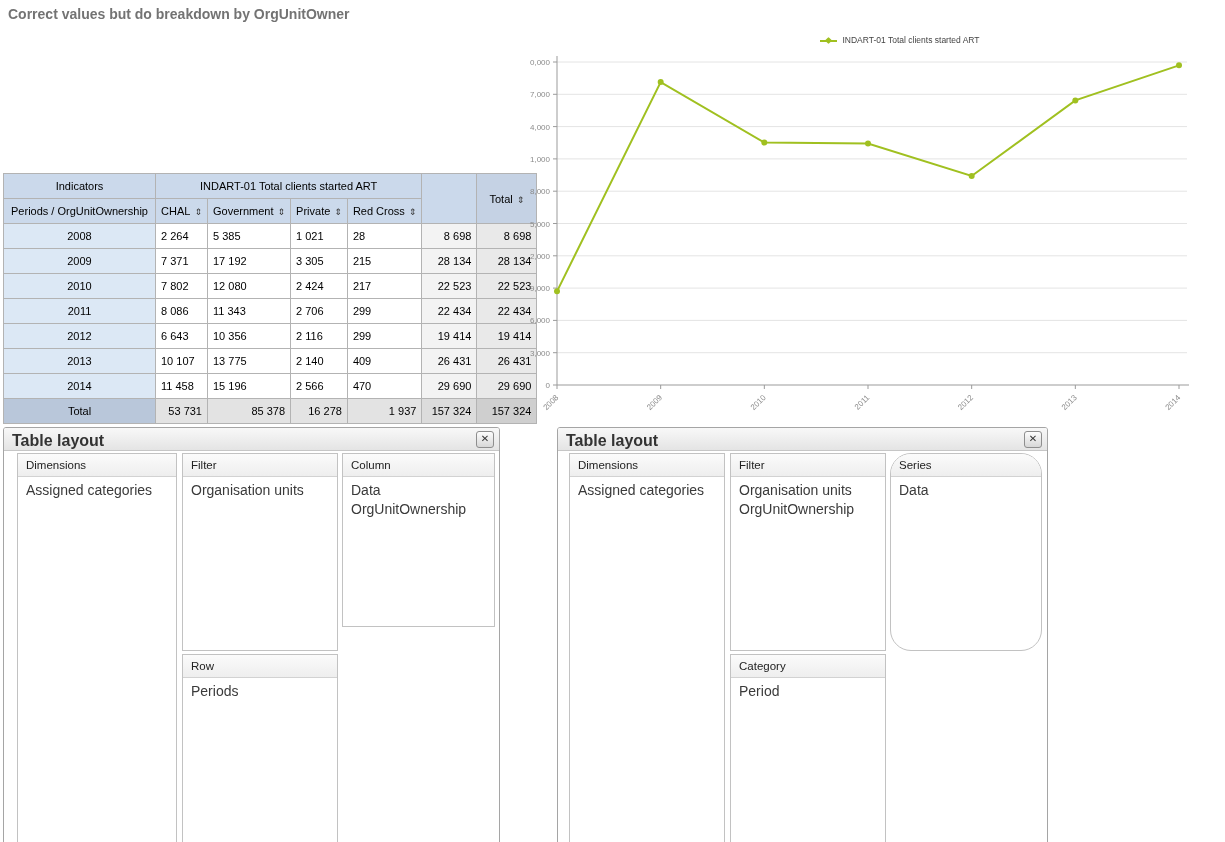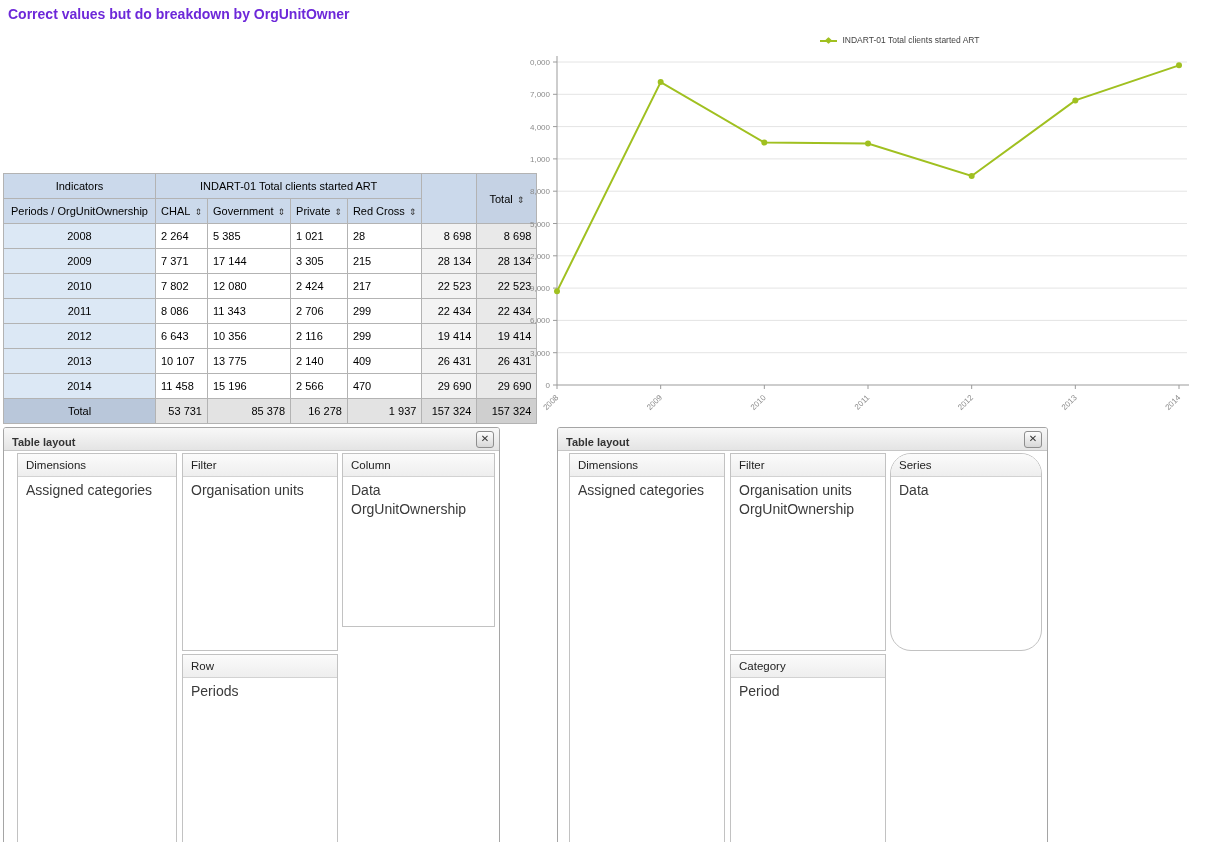--- a/index.html
+++ b/index.html
@@ -1,20 +1,20 @@
 <!DOCTYPE html>
 <html><head>
 <meta charset="utf-8">
 <style>
   html,body{margin:0;padding:0;}
   body{width:1225px;height:842px;position:relative;overflow:hidden;background:#fff;
        font-family:"Liberation Sans","DejaVu Sans",sans-serif;}
 
   
-  .annotation{position:absolute;left:8px;top:6px;font-size:14px;font-weight:bold;color:#6d28d9;}
+  .annotation{position:absolute;left:8px;top:6px;font-size:14px;font-weight:bold;color:#737373;}
 
   
   table.pivot{position:absolute;left:3px;top:173px;border-collapse:collapse;table-layout:fixed;
               font-size:11px;color:#000;}
   table.pivot td{border:1px solid #b3b3b3;height:24px;padding:0 5px;overflow:hidden;white-space:nowrap;}
   td.hcell{background:#cbd9eb;text-align:center;}
   td.hcell-total{background:#c5d2e4;text-align:center;}
   td.pcell{background:#dce8f5;text-align:center;}
   td.tlabel{background:#b9c7da;text-align:center;}
   td.num{background:#fff;text-align:left;}
@@ -36,21 +36,21 @@
   .legend-dot{position:absolute;left:6px;top:1px;width:5px;height:5px;border-radius:1px;
               transform:rotate(45deg);background:#a0c020;}
   svg.chart-svg{position:absolute;left:0;top:0;}
 
   
   .dialog{position:absolute;top:427px;height:416px;background:#fff;border:1px solid #a5a5a5;
           border-radius:3px 3px 0 0;overflow:hidden;box-sizing:border-box;}
   .dialog-titlebar{height:23px;background:linear-gradient(#f8f8f8,#e4e4e4);
                    border-bottom:1px solid #c6c6c6;position:relative;box-sizing:border-box;
                    padding:4px 8px 0;}
-  .dialog-title{font-size:11px;font-weight:bold;color:#333;}
+  .dialog-title{font-size:16px;font-weight:bold;color:#333;}
   .dialog-close{position:absolute;right:5px;top:3px;width:16px;height:15px;border:1px solid #8e8e8e;
                 border-radius:3px;background:linear-gradient(#fdfdfd,#d7d7d7);text-align:center;
                 line-height:14px;font-size:10px;color:#333;cursor:pointer;}
   .layout-box{position:absolute;border:1px solid #c2c2c2;background:#fff;overflow:hidden;
               box-sizing:border-box;}
   .layout-box-header{height:23px;line-height:22px;padding:0 8px;background:linear-gradient(#fbfbfb,#eee);
                      border-bottom:1px solid #d2d2d2;font-size:11.5px;color:#222;box-sizing:border-box;}
   .layout-item{font-size:14px;color:#3a3a3a;padding:0 8px;margin-top:7px;line-height:12px;}
   .layout-item:first-of-type{margin-top:10px;}
 </style>
@@ -88,21 +88,21 @@
     <td class="num">2 264</td>
     <td class="num">5 385</td>
     <td class="num">1 021</td>
     <td class="num">28</td>
     <td class="ga">8 698</td>
     <td class="gb">8 698</td>
   </tr>
   <tr>
     <td class="pcell">2009</td>
     <td class="num">7 371</td>
-    <td class="num">17 144</td>
+    <td class="num">17 192</td>
     <td class="num">3 305</td>
     <td class="num">215</td>
     <td class="ga">28 134</td>
     <td class="gb">28 134</td>
   </tr>
   <tr>
     <td class="pcell">2010</td>
     <td class="num">7 802</td>
     <td class="num">12 080</td>
     <td class="num">2 424</td>

